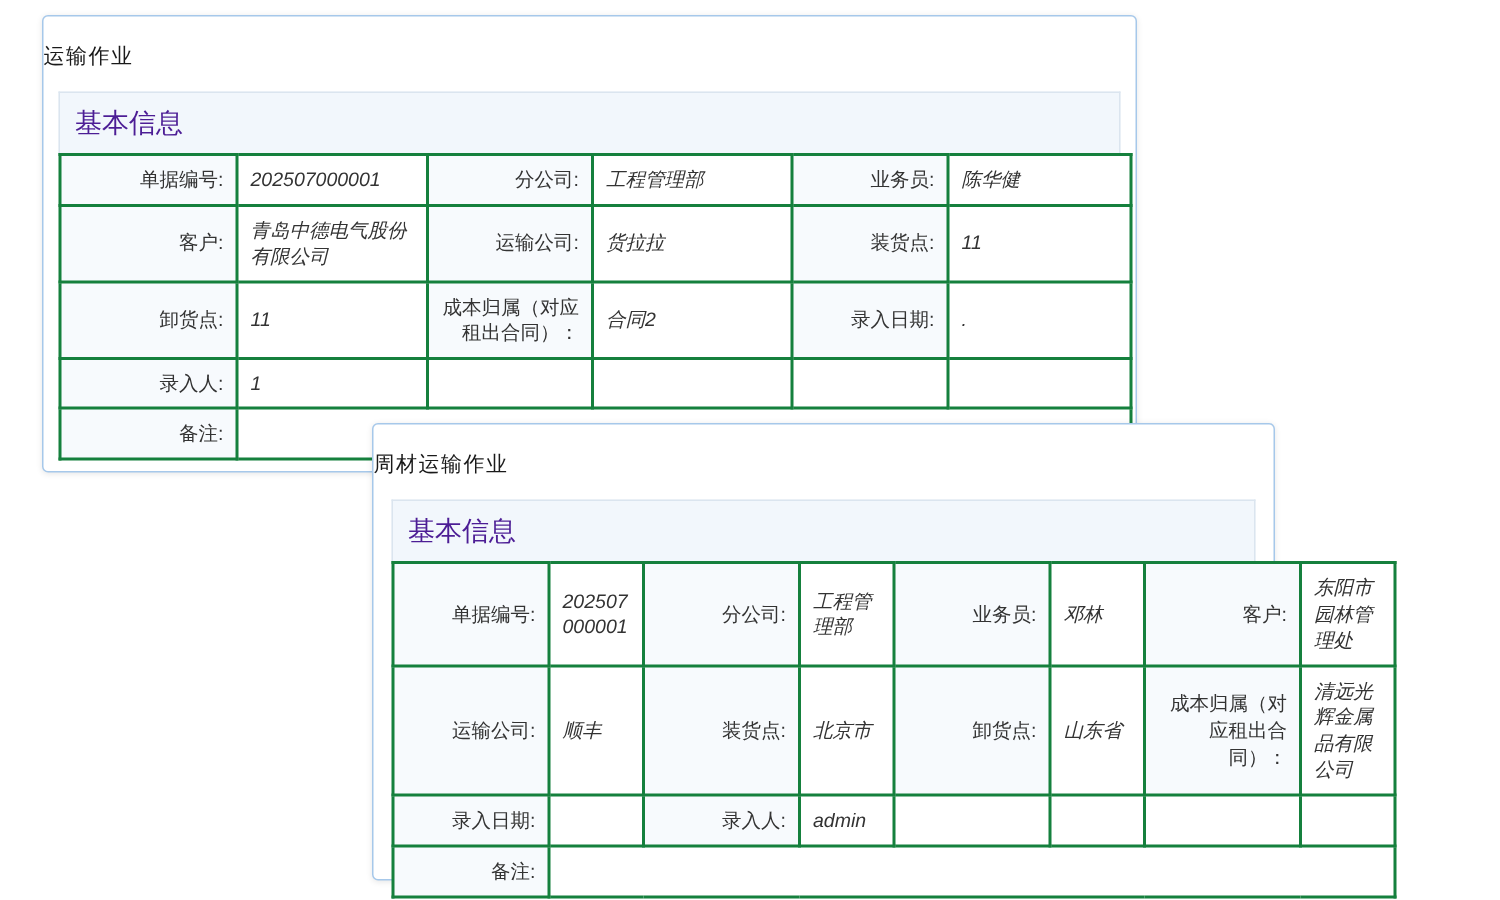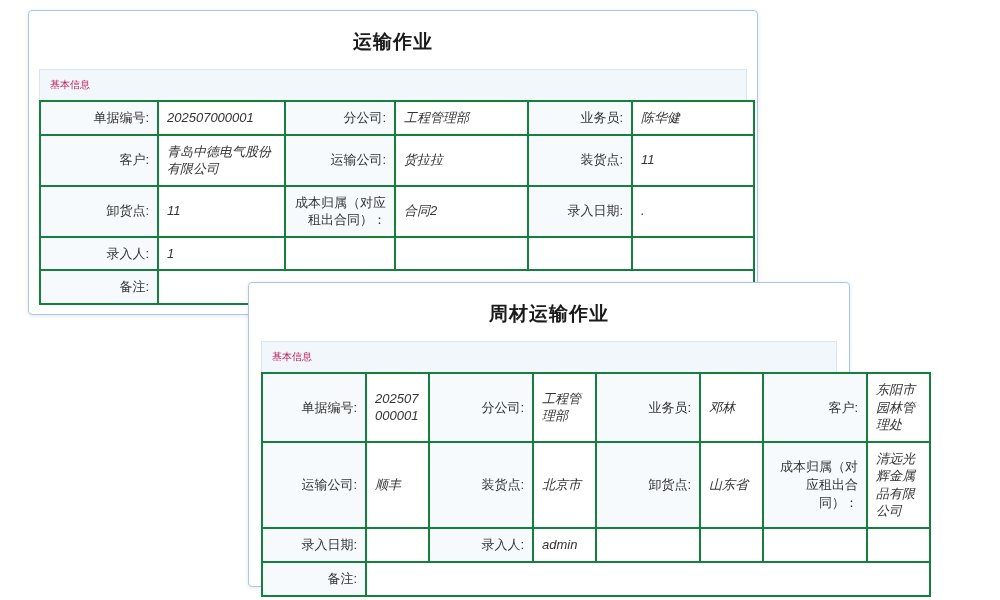--- a/index.html
+++ b/index.html
@@ -20,34 +20,33 @@
   .panel {
     position: absolute;
     background: #ffffff;
     border: 1px solid #a6c8ea;
     border-radius: 4px;
     box-shadow: 0 1px 4px rgba(0,0,0,0.10);
     box-sizing: border-box;
   }
 
   .panel-title {
-    text-align: center;
-    font-size: 19px;
-    font-weight: bold;
+    font-size: 14px;
+    font-weight: normal;
     color: #1a1a1a;
     padding: 18px 0 14px 0;
     letter-spacing: 1px;
   }
 
   .section-header {
     background: #f2f7fc;
     border: 1px solid #dbe5ef;
     border-bottom: none;
-    font-size: 10px;
-    color: #be185d;
+    font-size: 18px;
+    color: #4c1d95;
     padding: 8px 10px;
     box-sizing: border-box;
   }
 
   table.form {
     border-collapse: collapse;
     width: 100%;
     table-layout: fixed;
     font-size: 13px;
     color: #333333;

